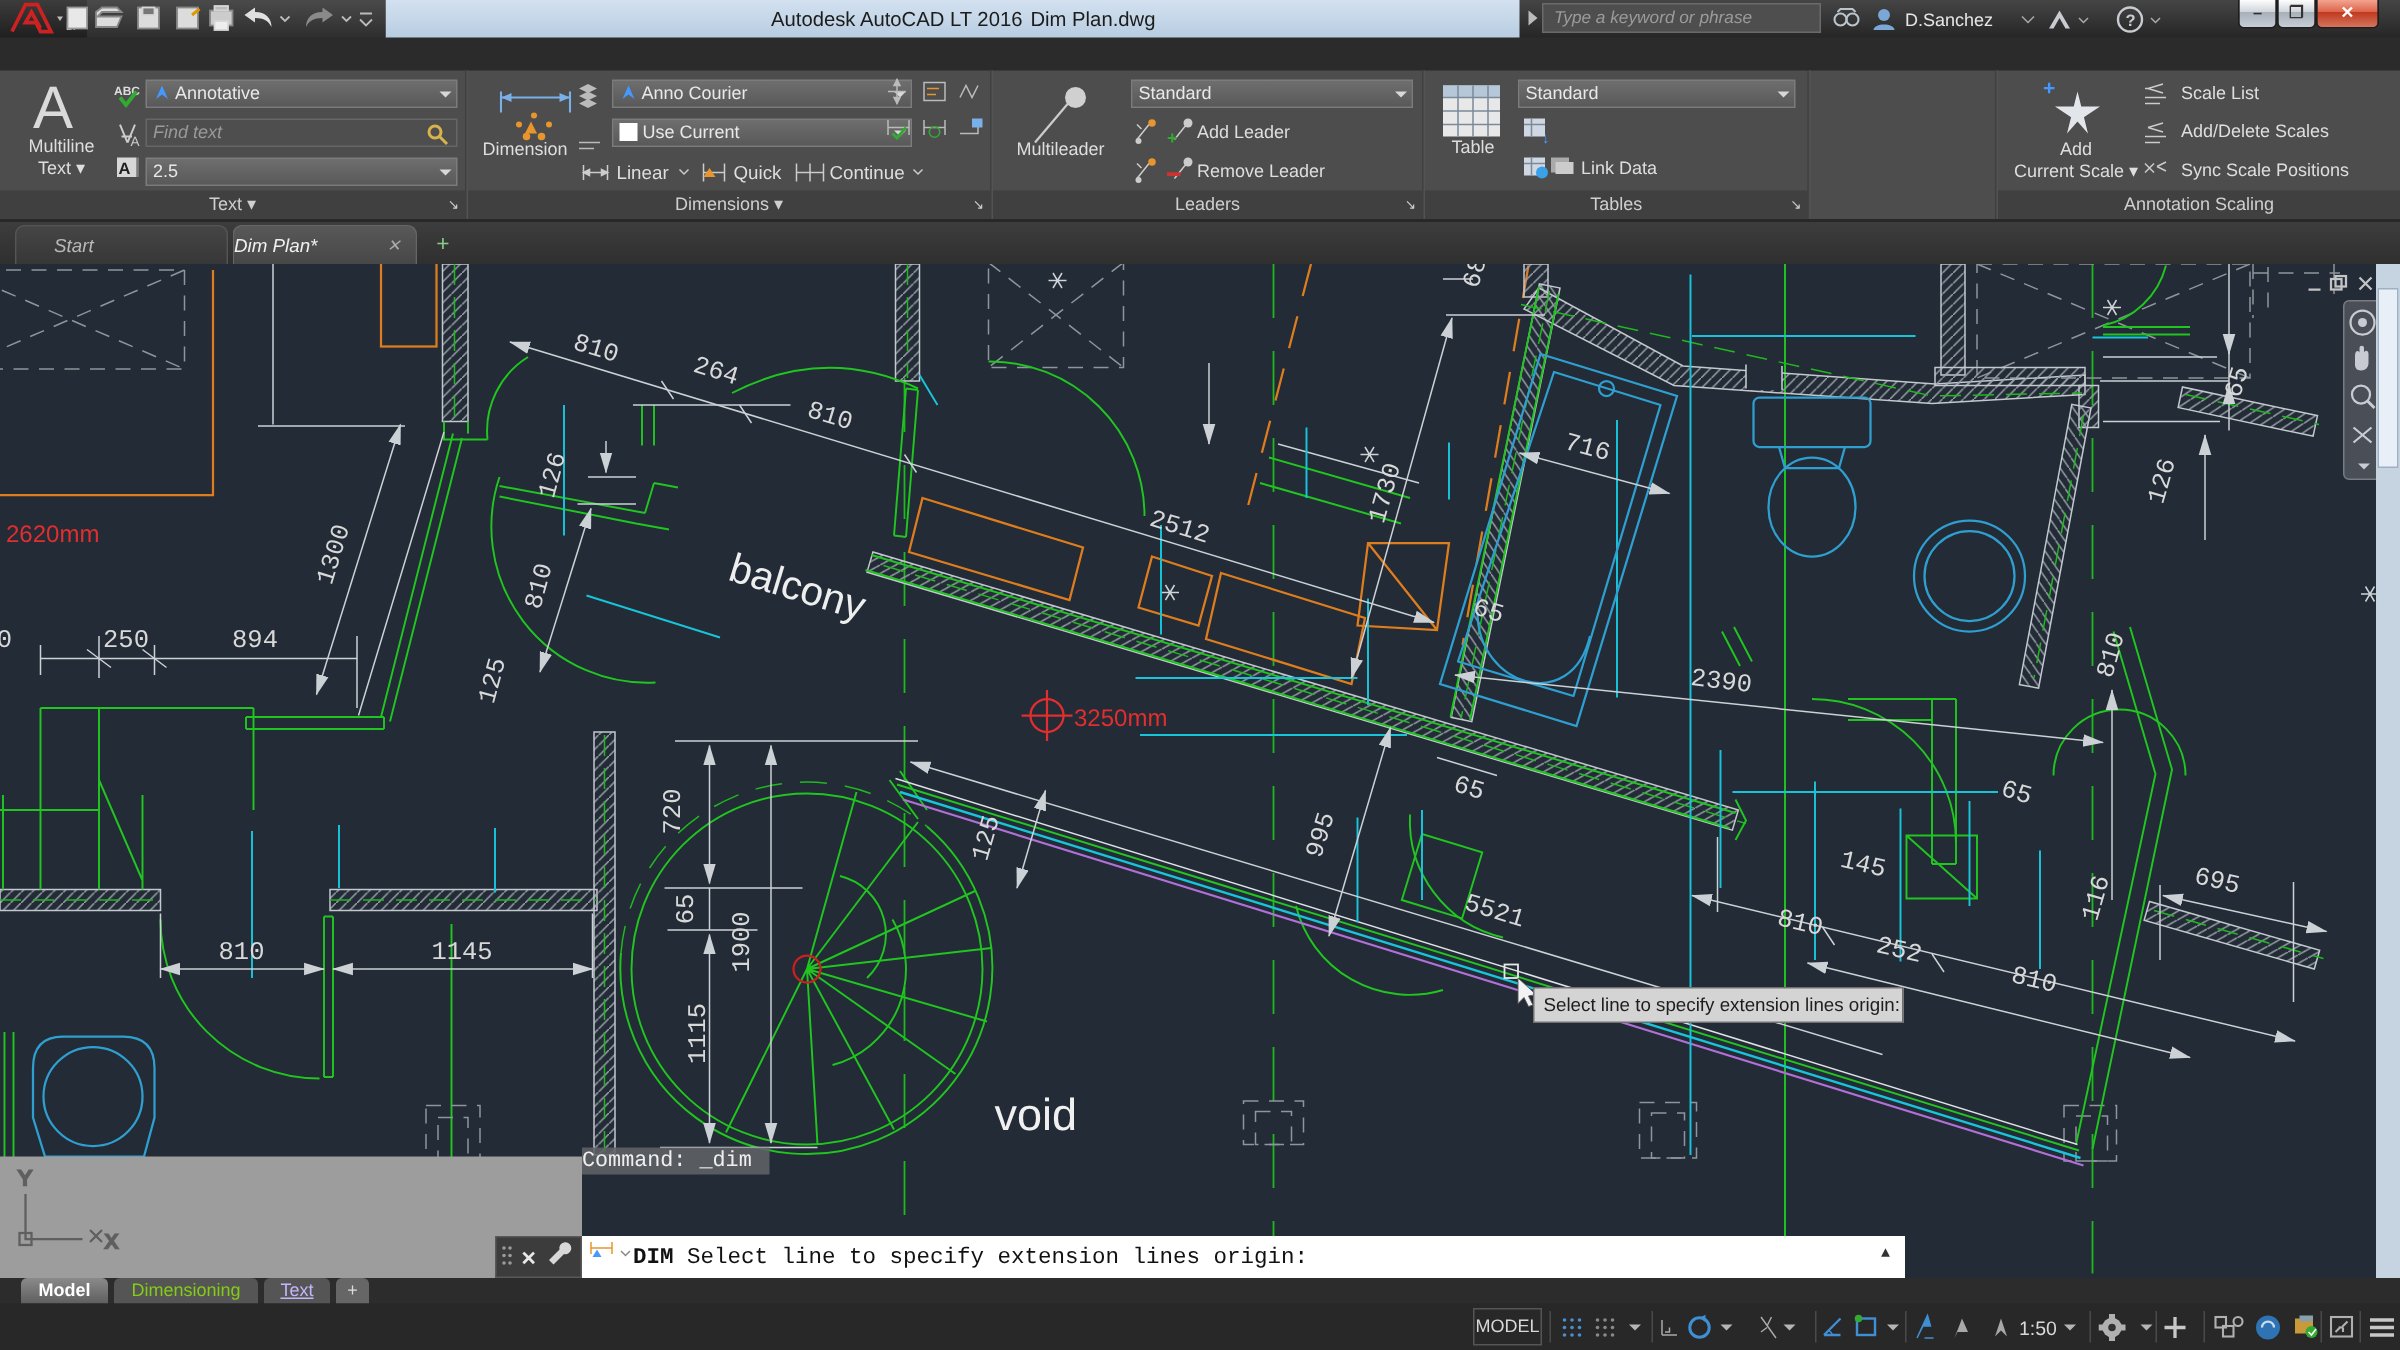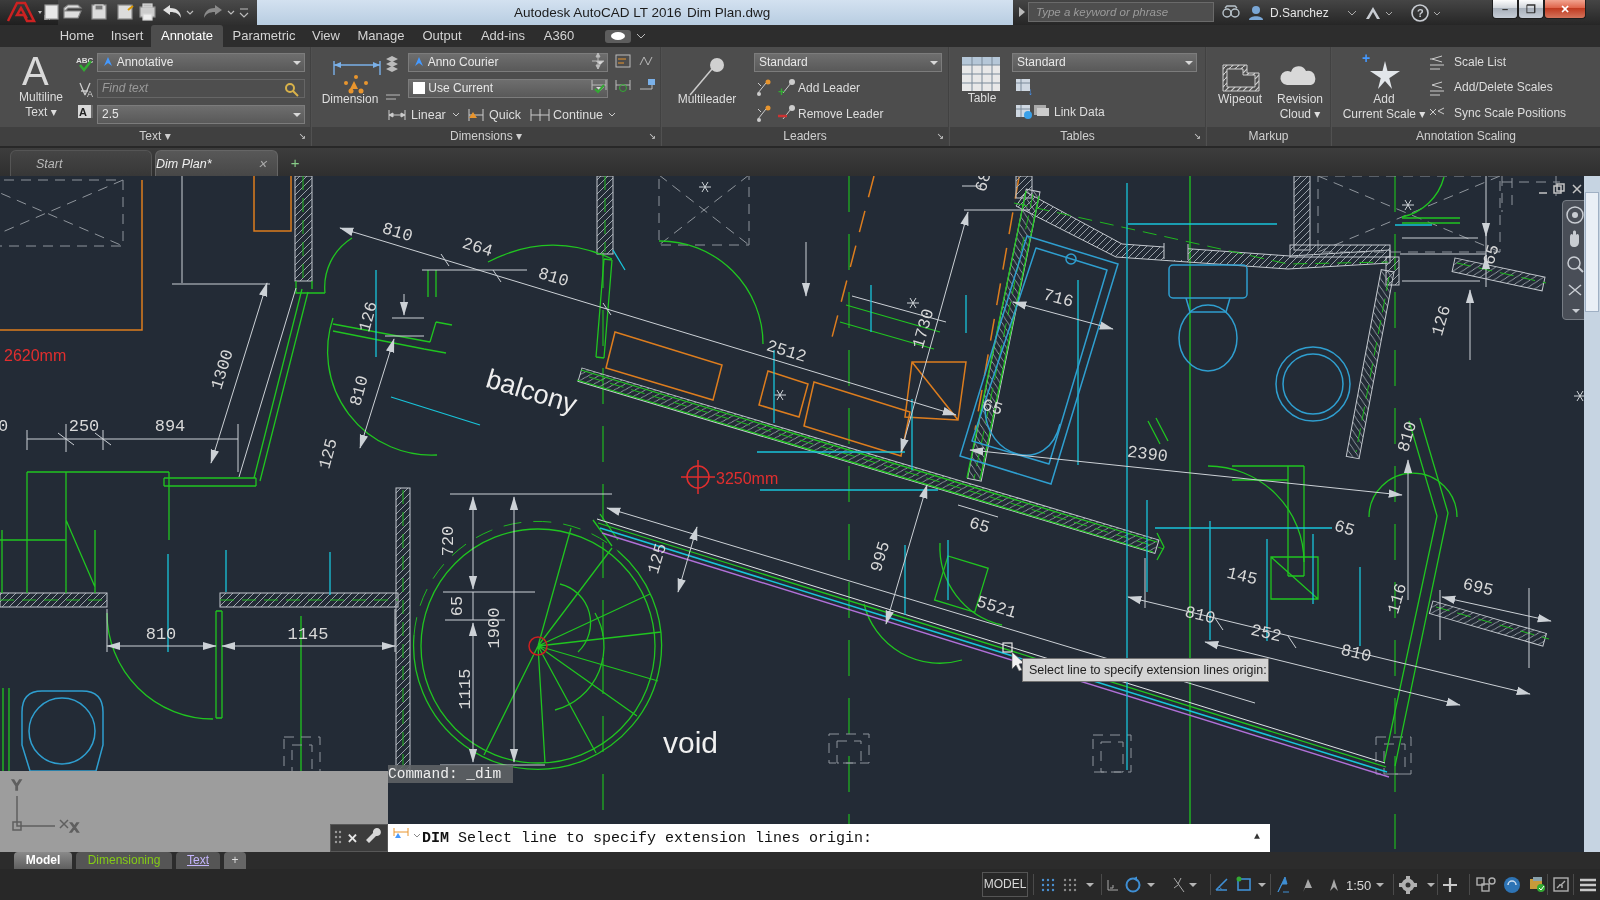--- a/index.html
+++ b/index.html
@@ -113,36 +113,20 @@
         <span>–</span>
       </div>
   <div class="winbtn" style="left:1518px;width:26px;">
         <span>❐</span>
       </div>
   <div class="winbtn" id="btnclose" style="left:1544px;width:42px;">
         <span>✕</span>
       </div>
 </div>
 
-<div id="ribbontabs">
-  <div class="rtab" style="left:52px;width:50px;">Home</div>
-  <div class="rtab" style="left:106px;width:42px;">Insert</div>
-  <div class="rtab active" style="left:151px;width:72px;">Annotate</div>
-  <div class="rtab" style="left:228px;width:72px;">Parametric</div>
-  <div class="rtab" style="left:305px;width:42px;">View</div>
-  <div class="rtab" style="left:352px;width:58px;">Manage</div>
-  <div class="rtab" style="left:415px;width:54px;">Output</div>
-  <div class="rtab" style="left:474px;width:58px;">Add-ins</div>
-  <div class="rtab" style="left:537px;width:44px;">A360</div>
-  <svg class="abs" style="left:605px;top:4px;" width="42" height="15">
-        <rect x="0" y="1" width="26" height="13" rx="3" fill="#5d5d5d"></rect>
-        <ellipse cx="13" cy="7" rx="7" ry="4" fill="#fff"></ellipse>
-        <path d="M32 5 l4 4 l4 -4" stroke="#bbb" fill="none"></path>
-      </svg>
-</div>
 
 <div id="ribbon">
 
   <div class="panel" style="left:0;width:310px;">
     <svg class="abs" style="left:12px;top:2px" width="60" height="40">
           <text x="10" y="36" font-size="40" fill="#dadada" font-family="Liberation Sans">A</text>
         </svg>
     <div class="rlbl" style="left:7px;top:43px;width:68px;text-align:center;">Multiline</div>
     <div class="rlbl" style="left:7px;top:58px;width:68px;text-align:center;">Text ▾</div>
     <svg class="abs" style="left:76px;top:6px;" width="22" height="70">
@@ -290,38 +274,20 @@
           <g transform="translate(18,0)">
             <rect x="2" y="4" width="12" height="10" fill="#aaa"></rect>
             <rect x="5" y="7" width="12" height="8" fill="#ccc"></rect>
           </g>
         </svg>
     <div class="rlbl" style="left:104px;top:58px;">Link Data</div>
     <div class="plabel">Tables <span style="position:absolute;right:4px;top:0;font-size:9px;">↘</span></div>
   </div>
   <div class="psep" style="left:1205px;"></div>
 
-  <div class="panel" style="left:1207px;width:123px;">
-    <svg class="abs" style="left:12px;top:8px;" width="44" height="40">
-          <defs>
-            <pattern id="hx" width="6" height="6" patternUnits="userSpaceOnUse">
-              <path d="M0 6 L6 0" stroke="#cfcfcf" stroke-width="1.2"></path>
-            </pattern>
-          </defs>
-          <path d="M4 10 h24 v8 h12 v18 h-36 z" fill="url(#hx)" stroke="#cfcfcf"></path>
-          <path d="M8 14 h16 v6 h12 v12 h-28 z" fill="#4b4b4b" stroke="#cfcfcf"></path>
-        </svg>
-    <div class="rlbl" style="left:2px;top:45px;width:62px;text-align:center;">Wipeout</div>
-    <svg class="abs" style="left:70px;top:12px;" width="48" height="32">
-          <path d="M10 26 a7 7 0 1 1 4 -13 a8 8 0 0 1 15 -1 a7 7 0 0 1 9 6 a6 6 0 0 1 -4 8 z" fill="#d8d8d8"></path>
-        </svg>
-    <div class="rlbl" style="left:64px;top:45px;width:58px;text-align:center;">Revision</div>
-    <div class="rlbl" style="left:64px;top:60px;width:58px;text-align:center;">Cloud ▾</div>
-    <div class="plabel">Markup</div>
-  </div>
   <div class="psep" style="left:1330px;"></div>
 
   <div class="panel" style="left:1332px;width:268px;">
     <svg class="abs" style="left:28px;top:4px;" width="50" height="44">
           <path d="M25 10 L32 38 L25 30 L18 38 Z M25 30 L10 20 H40 Z" fill="#e2e6ea"></path>
           <text x="2" y="12" fill="#49f" font-size="14" font-weight="bold">+</text>
         </svg>
     <div class="rlbl" style="left:22px;top:45px;width:60px;text-align:center;">Add</div>
     <div class="rlbl" style="left:2px;top:60px;width:100px;text-align:center;">Current Scale ▾</div>
     <svg class="abs" style="left:96px;top:8px;" width="20" height="66">

